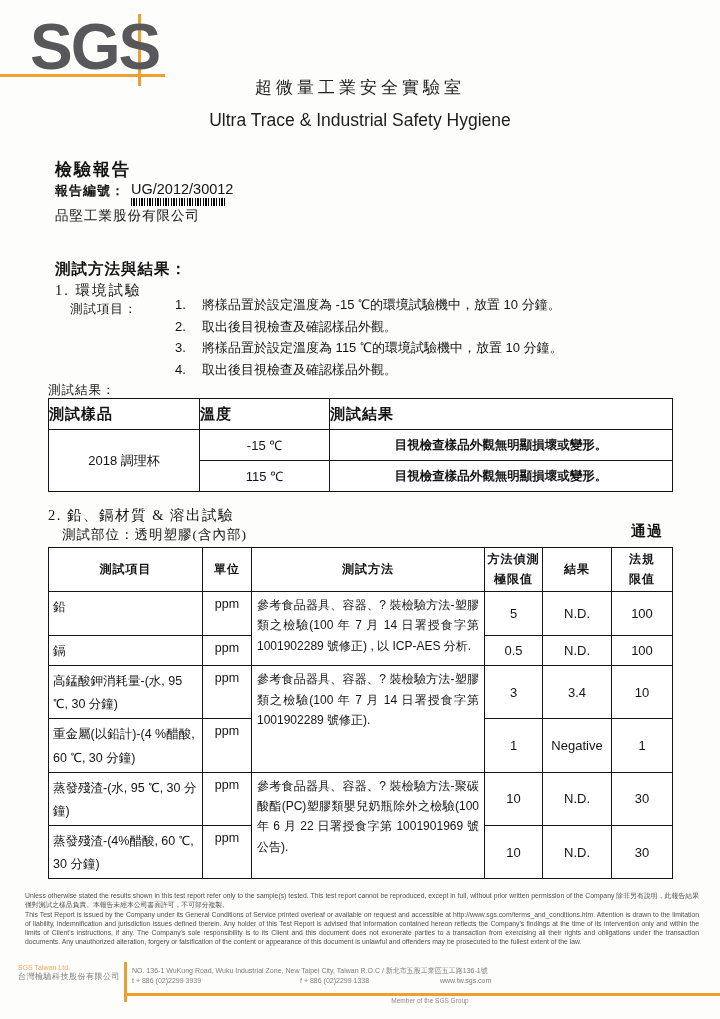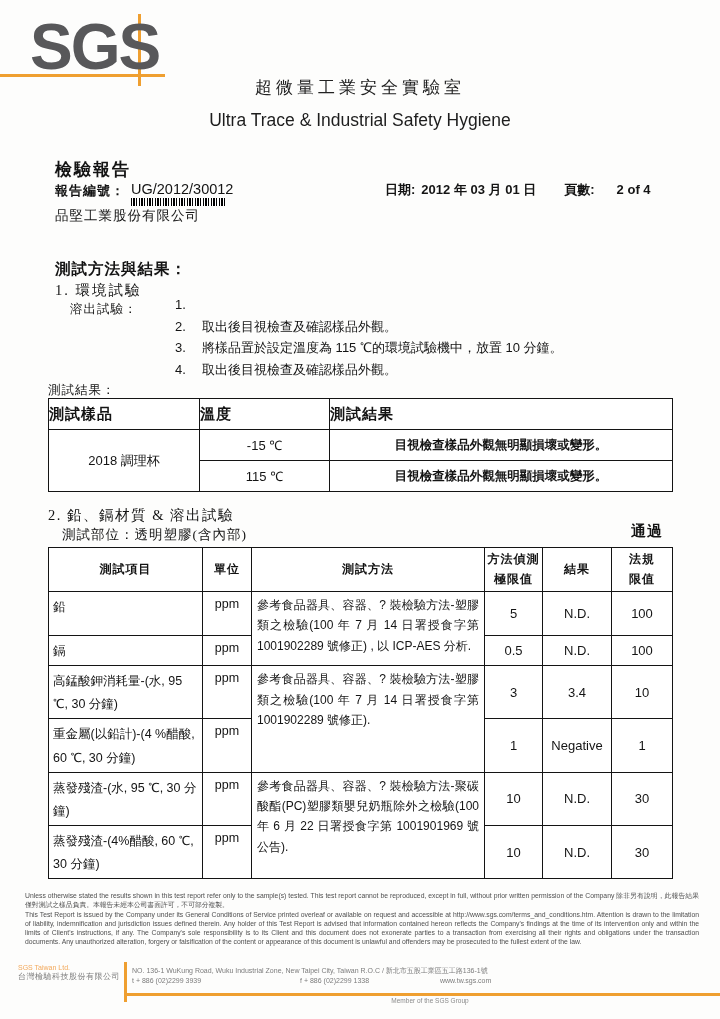--- a/index.html
+++ b/index.html
@@ -95,32 +95,30 @@
   <div class="abs logo-hline"></div>
   <div class="abs logo-vline"></div>
   <div class="abs title-zh serif">超微量工業安全實驗室</div>
 
   <div class="abs logo-text sans">SGS</div>
   <div class="abs title-en sans">Ultra Trace &amp; Industrial Safety Hygiene</div>
 
   <div class="abs rpt-heading serif">檢驗報告</div>
   <div class="abs rpt-no-label serif">報告編號：</div>
   <div class="abs rpt-no-value sans">UG/2012/30012</div>
-  <div class="abs date-row sans">
-    <span>日期:</span><span>2012 年 03 月 01 日</span><span class="date-gap"></span><span>頁數:</span><span class="date-gap" style="width:10px"></span><span>2 of 4</span>
-  </div>
   <div class="abs barcode"></div>
   <div class="abs company serif">品堅工業股份有限公司</div>
 
   <div class="abs sec-heading serif">測試方法與結果：</div>
   <div class="abs sec-sub1 serif">1. 環境試驗</div>
-  <div class="abs method-label serif">溶出試驗：</div>
+  <div class="abs method-label serif">測試項目：</div>
   <div class="abs steps">
     <div class="step">
       <span class="step-num">1.</span>
+      <span>將樣品置於設定溫度為 -15 ℃的環境試驗機中，放置 10 分鐘。</span>
     </div>
     <div class="step">
       <span class="step-num">2.</span>
       <span>取出後目視檢查及確認樣品外觀。</span>
     </div>
     <div class="step">
       <span class="step-num">3.</span>
       <span>將樣品置於設定溫度為 115 ℃的環境試驗機中，放置 10 分鐘。</span>
     </div>
     <div class="step">

